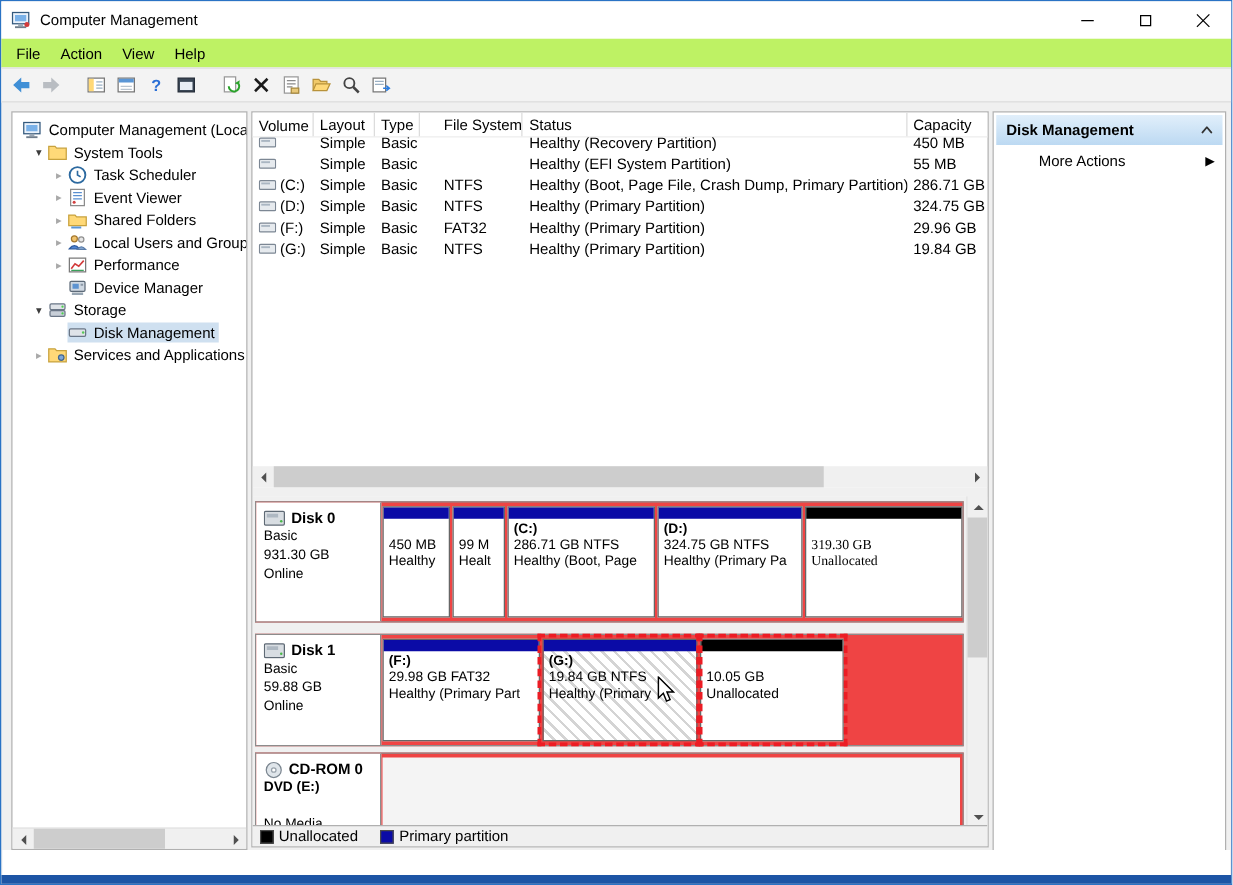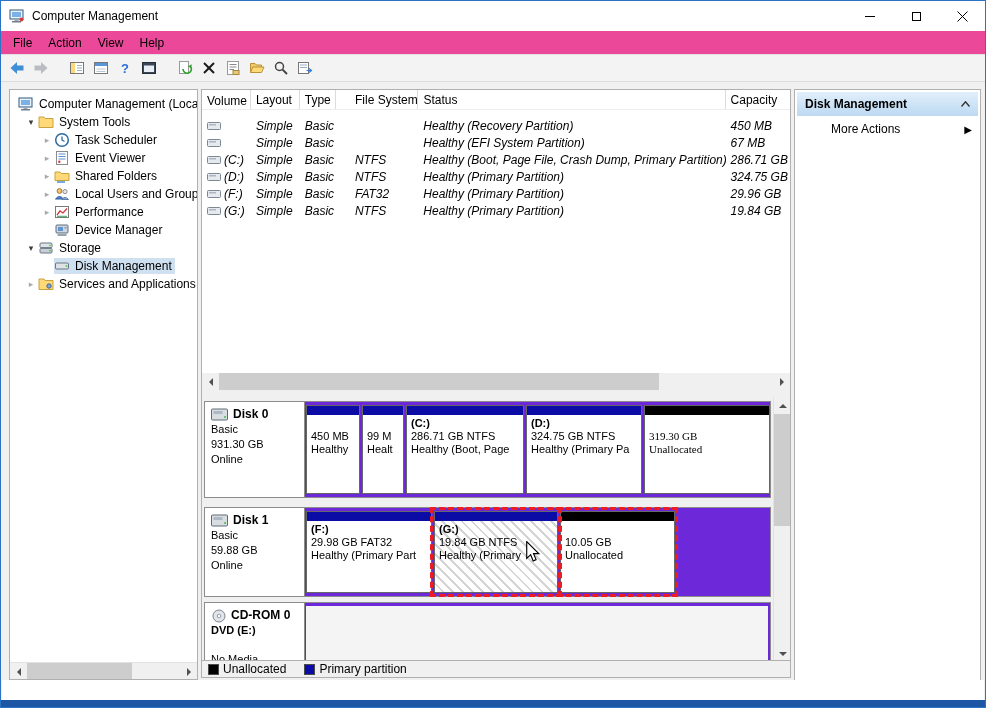--- a/index.html
+++ b/index.html
@@ -10,21 +10,21 @@
   
   .titlebar{position:absolute;left:0;top:0;width:100%;height:30px;background:#fff;display:flex;align-items:center;}
   .title-icon{margin-left:8px;width:16px;height:16px;}
   .title-text{margin-left:7px;font-size:12px;}
   .win-controls{position:absolute;right:0;top:0;height:30px;display:flex;}
   .win-btn{width:46px;height:30px;display:flex;align-items:center;justify-content:center;}
   .min-glyph{width:10px;height:1px;background:#000;display:block;}
   .max-glyph{width:9px;height:9px;border:1px solid #000;display:block;}
 
   
-  .menubar{position:absolute;left:0;top:30px;width:100%;height:23px;background:#ec4899;display:flex;align-items:center;padding-left:4px;}
+  .menubar{position:absolute;left:0;top:30px;width:100%;height:23px;background:#bef264;display:flex;align-items:center;padding-left:4px;}
   .menu-item{padding:0 8px;height:100%;display:flex;align-items:center;font-size:12px;}
 
   
   .toolbar{position:absolute;left:0;top:53px;width:100%;height:28px;background:#f3f3f3;border-top:1px solid #e0e0e0;border-bottom:1px solid #dcdcdc;display:flex;align-items:center;padding-left:8px;}
   .tbi{width:16px;height:16px;margin-right:8px;display:inline-flex;align-items:center;justify-content:center;}
   .tb-gap{width:12px;}
   .help-q{color:#2a6fd6;font-weight:bold;font-size:13px;}
 
   
   .pane{position:absolute;background:#fff;border:1px solid #b0b0b0;}
@@ -50,35 +50,35 @@
   .tri{width:0;height:0;display:block;}
   .tri-left{border:4px solid transparent;border-right-color:#505050;border-left:none;}
   .tri-right{border:4px solid transparent;border-left-color:#505050;border-right:none;}
   .tri-up{border:4px solid transparent;border-bottom-color:#505050;border-top:none;}
   .tri-down{border:4px solid transparent;border-top-color:#505050;border-bottom:none;}
   .sb-thumb{position:absolute;background:#cdcdcd;}
 
   
   .vt-header{position:absolute;left:0;top:0;right:0;height:20px;display:flex;border-bottom:1px solid #ededed;background:#fff;}
   .vt-hcell{border-right:1px solid #dcdcdc;padding:3px 0 0 5px;font-size:12px;white-space:nowrap;overflow:hidden;}
-  .vt-rows{position:absolute;left:0;top:27px;right:0;font-style:italic;}
+  .vt-rows{position:absolute;left:0;top:15px;right:0;}
   .vt-row{display:flex;height:17px;align-items:center;}
   .vt-cell{padding-left:5px;white-space:nowrap;overflow:hidden;font-size:12px;}
   .c-vol{width:50px;display:flex;align-items:center;gap:3px;}
   .c-lay{width:50px;}
   .c-typ{width:37px;}
   .c-fs{width:70px;margin-left:14px;}
   .c-st{width:315px;}
   .c-cap{width:66px;}
 
   .splitter{position:absolute;left:0;right:0;top:300px;height:7px;background:#f0f0f0;}
 
   
   .gview{position:absolute;left:0;right:0;top:307px;height:265px;background:#f0f0f0;overflow:hidden;}
-  .disk-row{position:absolute;left:2px;width:567px;background:#6d28d9;border:1px solid #8c8c8c;}
+  .disk-row{position:absolute;left:2px;width:567px;background:#ef4444;border:1px solid #8c8c8c;}
   .disk-label{position:absolute;left:0;top:0;bottom:0;width:100px;border-right:1px solid #8c8c8c;padding:5px 6px 0 6px;font-size:11px;line-height:15px;background:#fff;}
   .dl-name{display:flex;align-items:center;gap:4px;font-size:12px;font-weight:bold;}
   .parts{position:absolute;left:101px;top:3px;right:2px;bottom:3px;display:flex;}
   .part{position:relative;border:1px solid #666;background:#fff;margin-right:2px;flex:0 0 auto;}
   .pbar{height:9px;background:#0b0ba6;}
   .part.unalloc .pbar{background:#000;}
   .ptext{padding:2px 4px;font-size:11px;line-height:13px;}
   .ptext div{min-height:13px;white-space:nowrap;overflow:hidden;}
   .pl1{font-weight:bold;}
   .part.hatched{background:repeating-linear-gradient(45deg,#ffffff 0 5px,#d4d4d4 5px 7px);}
@@ -391,21 +391,21 @@
             <svg width="14" height="11">
               <rect x="0.5" y="2.5" width="13" height="7" rx="1" fill="#e6eaee" stroke="#7c8794"></rect>
               <rect x="2" y="4" width="7" height="1.5" fill="#aab6c2"></rect>
             </svg>
             <span></span>
           </div>
         <div class="vt-cell c-lay">Simple</div>
         <div class="vt-cell c-typ">Basic</div>
         <div class="vt-cell c-fs"></div>
         <div class="vt-cell c-st">Healthy (EFI System Partition)</div>
-        <div class="vt-cell c-cap">67 MB</div>
+        <div class="vt-cell c-cap">55 MB</div>
       </div>
       <div class="vt-row">
         <div class="vt-cell c-vol">
             <svg width="14" height="11">
               <rect x="0.5" y="2.5" width="13" height="7" rx="1" fill="#e6eaee" stroke="#7c8794"></rect>
               <rect x="2" y="4" width="7" height="1.5" fill="#aab6c2"></rect>
             </svg>
             <span>(C:)</span>
           </div>
         <div class="vt-cell c-lay">Simple</div>

